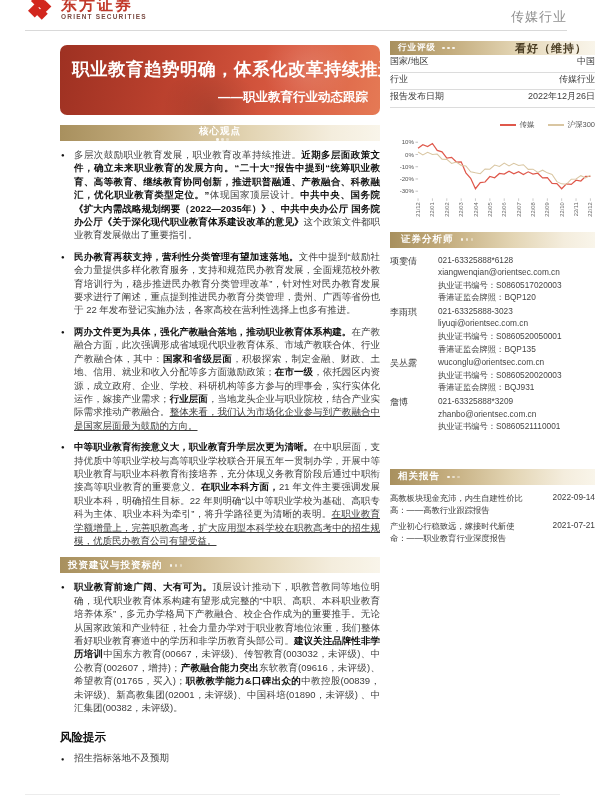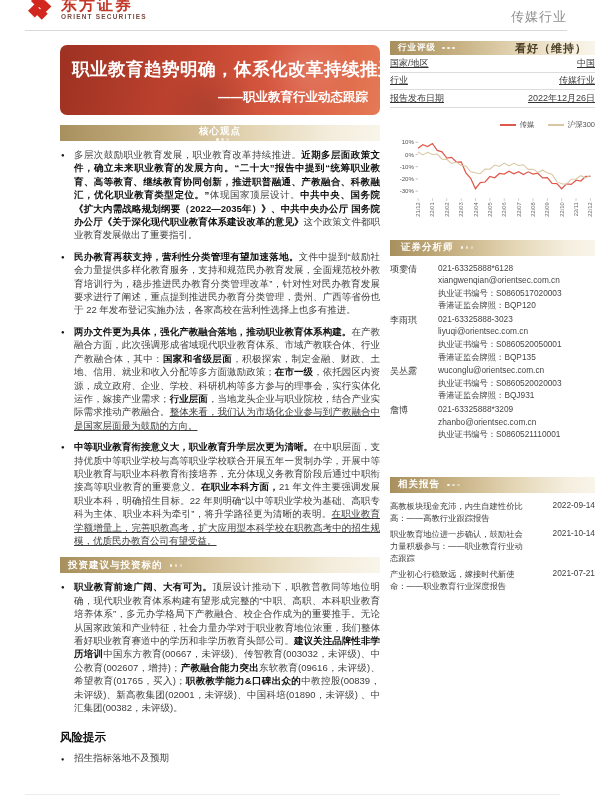--- a/index.html
+++ b/index.html
@@ -55,30 +55,30 @@
 
   
   .rating-bar { margin-top:10px; height:14px; display:flex; align-items:center; padding:0 8px;
     background:linear-gradient(90deg,#a8905e 0%,#c4ad7e 30%,#e3d5b4 62%,#f4eddd 88%,#f9f5ea 100%); }
   .rating-bar .t { font-size:8.5px; font-weight:bold; color:#fff; letter-spacing:1px; }
   .rating-bar .dots { display:flex; margin-left:6px; align-items:center; }
   .rating-bar .dots i { width:2.5px; height:2.5px; border-radius:50%; background:#fff; opacity:.85; margin-right:2.5px; }
   .rating-value { margin-left:auto; font-size:11px; font-weight:bold; color:#4b3e24; letter-spacing:1px; }
 
   .info-rows { }
-  .info-row { display:flex; justify-content:space-between; align-items:center; height:17.5px; border-bottom:1px solid #dcdcdc; font-size:9px;text-decoration:underline; }
+  .info-row { display:flex; justify-content:space-between; align-items:flex-start; height:17.5px; border-bottom:1px solid #dcdcdc; font-size:9px; }
   .info-row .lab { color:#3c3c3c; }
   .info-row .val { color:#3c3c3c; }
 
   .chart-wrap { margin-top:12px; }
   .chart-legend { display:flex; justify-content:flex-end; gap:14px; font-size:7.5px; color:#555; align-items:center; }
   .chart-legend .sw { display:inline-block; width:16px; height:2px; margin-right:3px; vertical-align:middle; }
   .chart-svg { width:205px; height:102px; display:block; }
 
-  .analysts-bar { margin-top:8px;padding-left:11px; }
+  .analysts-bar { margin-top:0;padding-left:11px; }
   .analysts { margin-top:6px; }
   .analyst { display:flex; margin-bottom:1px; }
   .analyst .name { width:48px; font-size:9px; color:#3c3c3c; padding-top:1px; }
   .analyst .lines { flex:1; }
   .analyst .lines div { font-size:8.3px; line-height:12.6px; color:#444; }
 
   .reports-bar { margin-top:36px; }
   .reports { margin-top:7px; }
   .report { display:flex; margin-bottom:4px;gap:28px; }
   .report .title { width:150px; font-size:8.3px; line-height:12px; color:#3c3c3c; }
@@ -275,24 +275,20 @@
             <i></i>
             <i></i>
           </span>
       </div>
       <div class="reports">
           <div class="report">
             <div class="title">高教板块现金充沛，内生自建性价比高：——高教行业跟踪报告</div>
             <div class="date">2022-09-14</div>
           </div>
           <div class="report">
-            <div class="title">职业教育地位进一步确认，鼓励社会力量积极参与：——职业教育行业动态跟踪</div>
-            <div class="date">2021-10-14</div>
-          </div>
-          <div class="report">
             <div class="title">产业初心行稳致远，嫁接时代新使命：——职业教育行业深度报告</div>
             <div class="date">2021-07-21</div>
           </div>
         </div>
     </div>
 
   </div>
 
   <div class="footer-rule"></div>
 </div>

